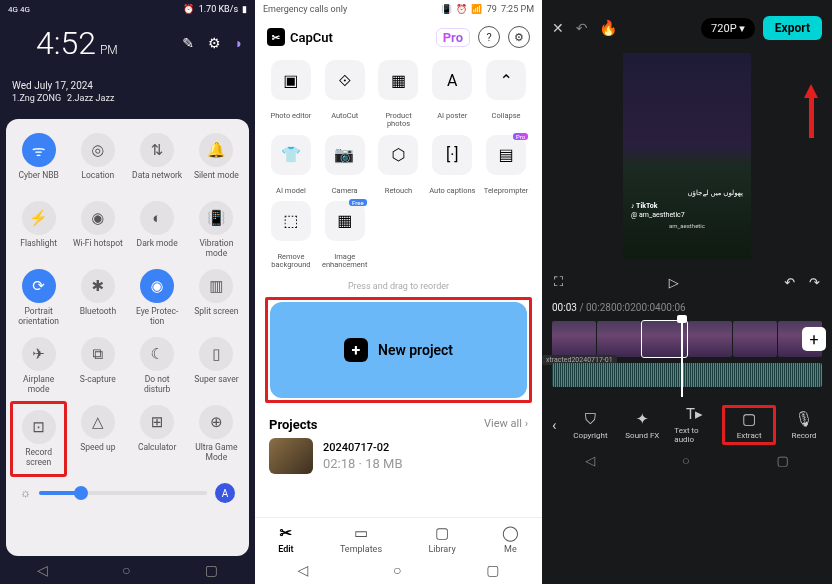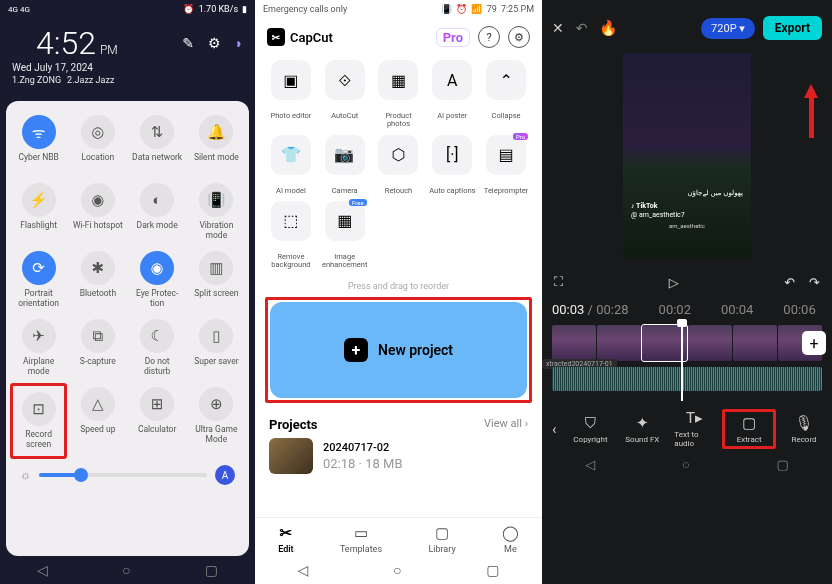--- a/index.html
+++ b/index.html
@@ -9,21 +9,21 @@
 .phone2 { width: 287px; background: #fff; }
 .phone3 { flex: 1; background: #18191a; }
 
 
 .statusbar1 { color: #fff; display: flex; justify-content: space-between; padding: 4px 8px; font-size: 8px; align-items: center; }
 .sb-icons { display: flex; gap: 4px; font-size: 9px; }
 .clock-zone { padding: 6px 12px 10px 12px; color: #fff; }
 .clock-row { display: flex; justify-content: space-between; align-items: center; }
 .clock-time { font-size: 32px; font-weight: 300; display: flex; align-items: baseline; gap: 4px; margin-left: 24px; }
 .clock-time .ampm { font-size: 12px; }
-.clock-date { font-size: 10px; opacity: 0.9; margin-top: 0; }
+.clock-date { font-size: 10px; opacity: 0.9; margin-top: 18px; }
 .clock-sim { font-size: 9px; opacity: 0.9; margin-top: 2px; display: flex; gap: 6px; }
 .header-icons { display: flex; gap: 14px; font-size: 14px; }
 .settings-panel { background: #f0eef0; border-radius: 12px; margin: 6px 6px 0 6px; padding: 10px 4px 4px 4px; flex: 1; }
 .qs-grid { display: grid; grid-template-columns: repeat(4, 1fr); gap: 2px 2px; }
 .qs-item { display: flex; flex-direction: column; align-items: center; padding: 4px 2px; cursor: pointer; }
 .qs-circle { width: 34px; height: 34px; border-radius: 50%; background: #e3e1e3; display: flex; align-items: center; justify-content: center; font-size: 15px; color: #555; }
 .qs-circle.active { background: #3b82f6; color: #fff; }
 .qs-label { font-size: 8.5px; color: #555; margin-top: 4px; text-align: center; line-height: 1.15; min-height: 20px; display: flex; align-items: flex-start; justify-content: center; }
 .brightness-row { display: flex; align-items: center; padding: 6px 10px 2px 10px; gap: 8px; }
 .brightness-track { flex: 1; height: 4px; background: #ddd; border-radius: 2px; position: relative; }
@@ -63,33 +63,33 @@
 .bottab { display: flex; flex-direction: column; align-items: center; font-size: 9px; color: #555; gap: 2px; }
 .bottab.active { color: #000; font-weight: 600; }
 .bottab-icon { font-size: 15px; }
 .android-nav { display: flex; justify-content: space-around; padding: 6px 0; font-size: 14px; color: #555; }
 
 
 .statusbar3 { height: 10px; }
 .editor-top { display: flex; align-items: center; padding: 6px 10px; gap: 10px; }
 .editor-top-left { display: flex; align-items: center; gap: 12px; color: #ccc; font-size: 14px; }
 .editor-top-right { margin-left: auto; display: flex; align-items: center; gap: 8px; }
-.res-btn { background: #1d4ed8; color: #eee; border-radius: 14px; padding: 4px 10px; font-size: 11px; }
+.res-btn { background: #000000; color: #eee; border-radius: 14px; padding: 4px 10px; font-size: 11px; }
 .export-btn { background: #00d4d4; color: #000; font-weight: 700; padding: 5px 12px; border-radius: 6px; font-size: 12px; }
 .flame { color: #ff6a00; font-size: 15px; }
 .preview-area { flex: 0 0 220px; display: flex; align-items: center; justify-content: center; position: relative; }
 .preview-canvas { width: 128px; height: 206px; background: linear-gradient(180deg, #1e1b36 0%, #2a1f3d 45%, #1b2a22 55%, #0f1a10 100%); position: relative; border-radius: 2px; }
 .tiktok-stamp { position: absolute; left: 8px; bottom: 40px; color: #fff; font-size: 7px; line-height: 1.2; }
 .urdu-text { position: absolute; right: 8px; bottom: 62px; color: #fff; font-size: 7px; text-align:right; }
 .credit-text { position: absolute; bottom: 30px; left:0; right:0; text-align:center; color:#ccc; font-size:6px; }
 .arrow-shape { position:absolute; right: 14px; top: 38px; }
 .arrow-head { width:0; height:0; border-left:7px solid transparent; border-right:7px solid transparent; border-bottom:14px solid #e02020; }
 .arrow-stem { width:5px; height:40px; background:#e02020; margin:0 auto; }
 .player-bar { display:flex; align-items:center; justify-content:space-between; padding: 8px 12px; color:#ddd; font-size:13px; }
-.time-row { display:flex; align-items:flex-start; padding: 4px 10px; font-size:13px; color:#888; gap: 30px; }
+.time-row { display:flex; align-items:flex-start; padding: 4px 10px; font-size:10px; color:#888; }
 .time-row .cur { color:#eee; }
 .timeline { height: 80px; position:relative; padding: 4px 10px; }
 .playhead { position:absolute; left: 48%; top:0; bottom:0; width:2px; background:#fff; }
 .playhead::before { content:''; position:absolute; top:-2px; left:-4px; width:10px; height:8px; background:#fff; border-radius:2px; }
 .clip-track { height: 36px; display:flex; gap:1px; margin-bottom: 6px; position: relative; }
 .clip { flex:1; background: linear-gradient(180deg,#4a3b5c 0%, #6b4570 40%, #3d2850 100%); border-radius:2px; position:relative; overflow:hidden; }
 .clip.sel { outline: 1.5px solid #fff; }
 .add-clip { position:absolute; right:-4px; top:6px; width:24px; height:24px; background:#fff; border-radius:5px; display:flex; align-items:center; justify-content:center; font-size:16px; color:#000; }
 .extract-label { position:absolute; left:0; top:38px; background:#2a2b2c; color:#aaa; font-size:7px; padding:1px 4px; border-radius:2px; }
 .audio-track { height:24px; background:#1a3d3d; border-radius:2px; position:relative; overflow:hidden; }

